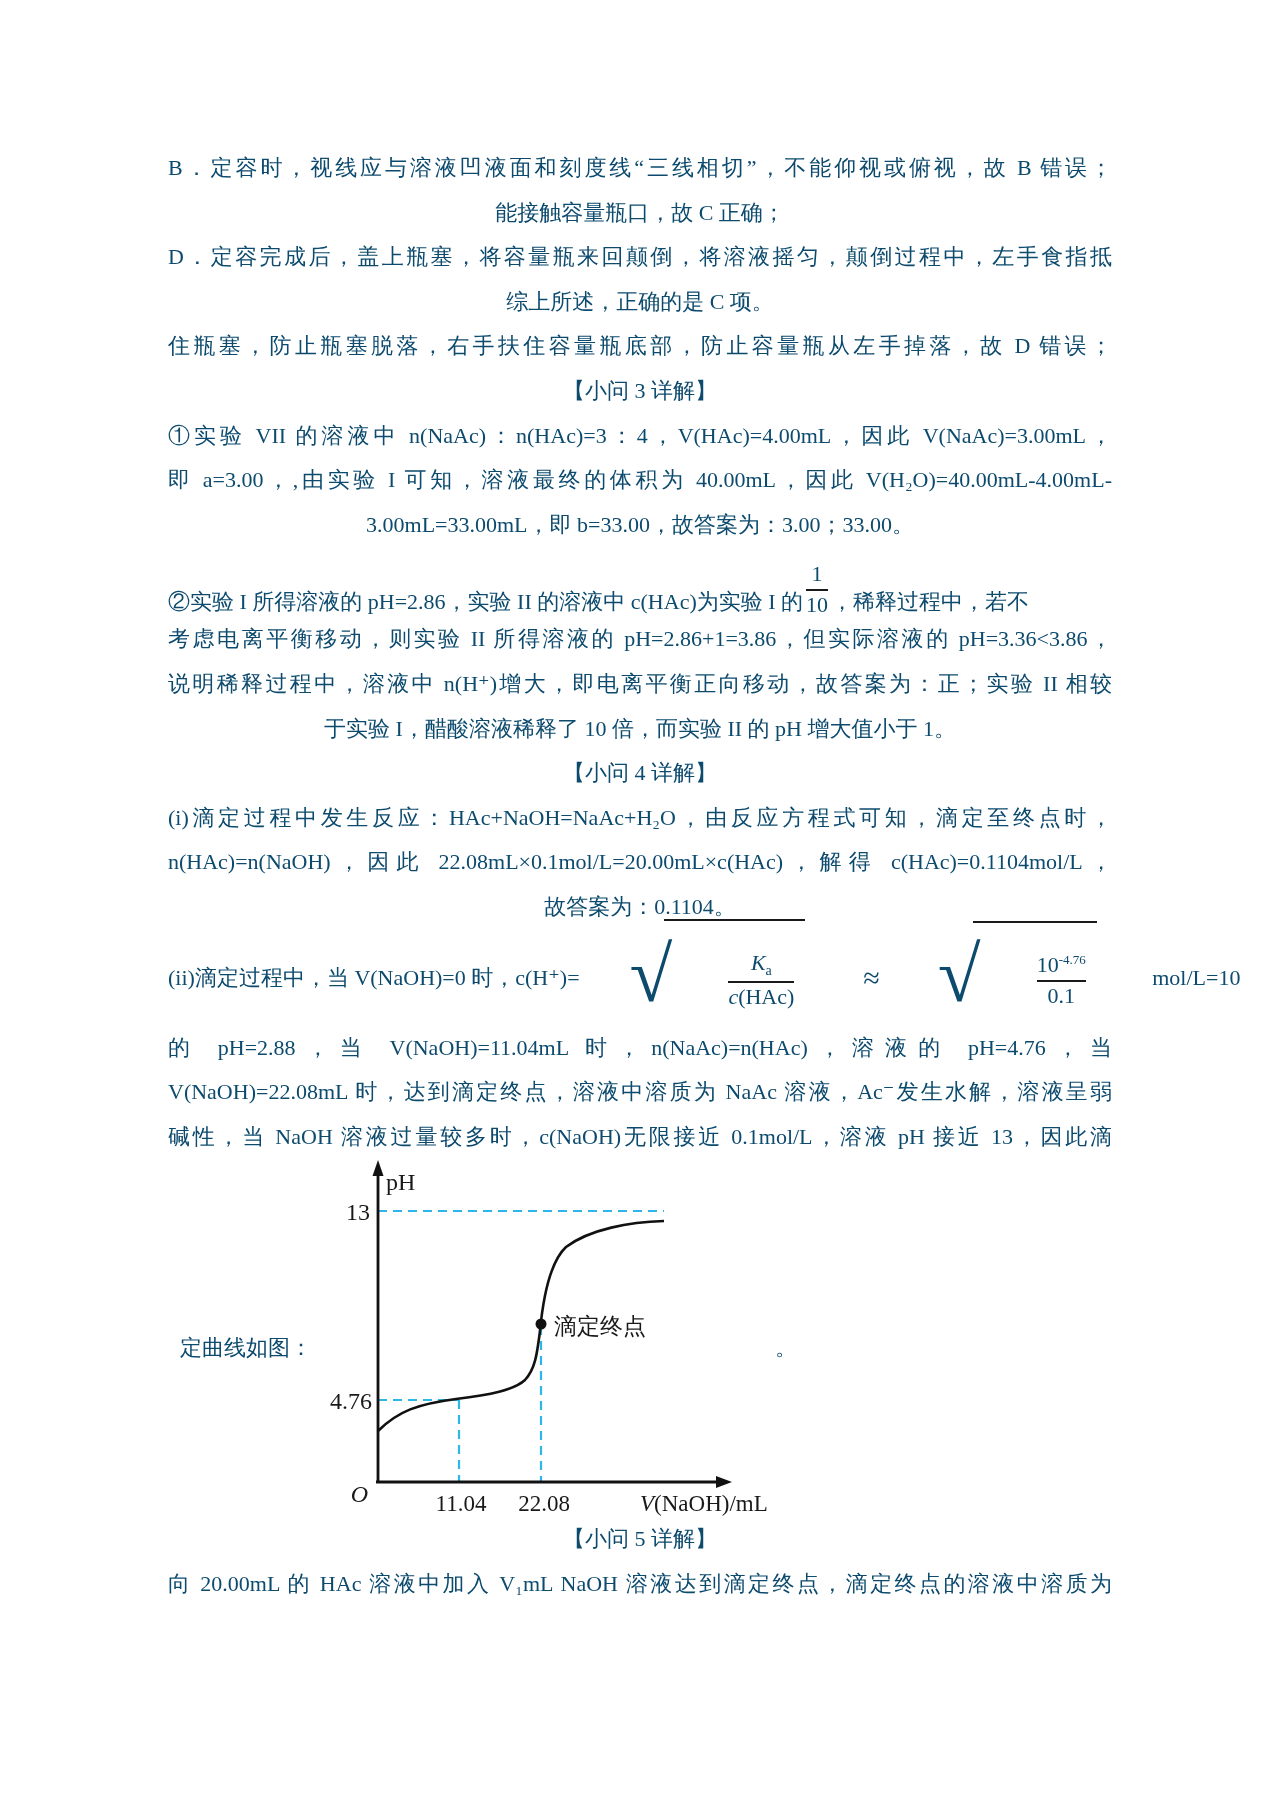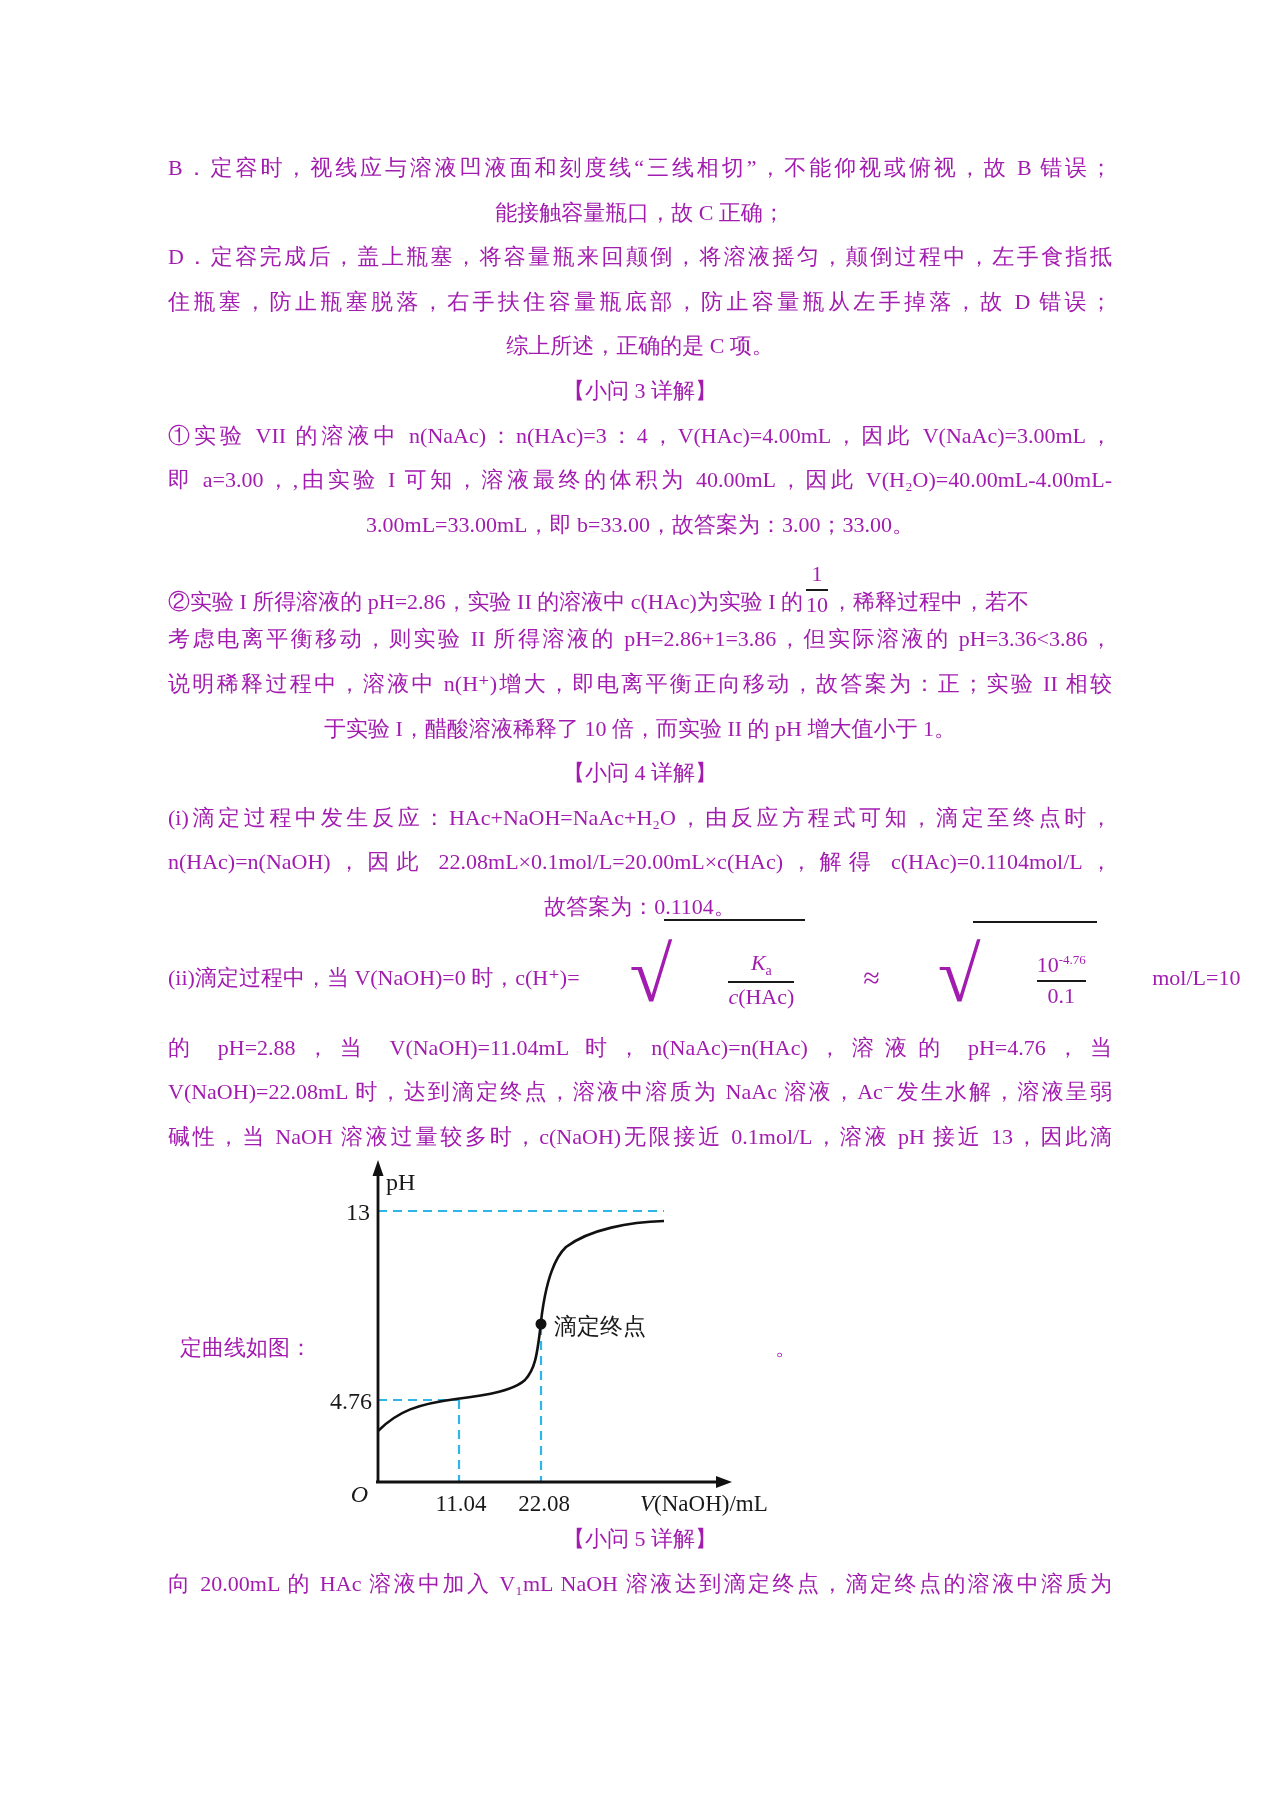--- a/index.html
+++ b/index.html
@@ -2,21 +2,21 @@
 <html><head>
 <meta charset="utf-8">
 <style>
   html,body { margin:0; padding:0; background:#e8e8e8; }
   .page {
     position:relative;
     width:1280px; height:1810px;
     margin:0 auto;
     background:#ffffff;
     font-family:"Liberation Serif","DejaVu Serif",serif;
-    color:#a21caf;
+    color:#0c4a6e;
     overflow:hidden;
   }
   .content {
     position:absolute;
     left:168px; top:146px;
     width:944px;
   }
   .line {
     height:44.6px;
     line-height:44.6px;
@@ -79,22 +79,22 @@
 </style>
 </head>
 <body>
 
 <div class="page">
   <div class="content">
 
     <div class="line full">B．定容时，视线应与溶液凹液面和刻度线“三线相切”，不能仰视或俯视，故 B 错误；</div>
     <div class="line">能接触容量瓶口，故 C 正确；</div>
     <div class="line full">D．定容完成后，盖上瓶塞，将容量瓶来回颠倒，将溶液摇匀，颠倒过程中，左手食指抵</div>
+    <div class="line">综上所述，正确的是 C 项。</div>
     <div class="line full">住瓶塞，防止瓶塞脱落，右手扶住容量瓶底部，防止容量瓶从左手掉落，故 D 错误；</div>
-    <div class="line">综上所述，正确的是 C 项。</div>
     <div class="line">【小问 3 详解】</div>
     <div class="line full">①实验 VII 的溶液中 n(NaAc)：n(HAc)=3：4，V(HAc)=4.00mL，因此 V(NaAc)=3.00mL，</div>
     <div class="line full">即 a=3.00，,由实验 I 可知，溶液最终的体积为 40.00mL，因此 V(H₂O)=40.00mL-4.00mL-</div>
     <div class="line">3.00mL=33.00mL，即 b=33.00，故答案为：3.00；33.00。</div>
 
     <div class="frac-line">
       <span>②实验 I 所得溶液的 pH=2.86，实验 II 的溶液中 c(HAc)为实验 I 的</span>
       <span class="frac">
         <span class="num">1</span>
         <span class="bar"></span>

